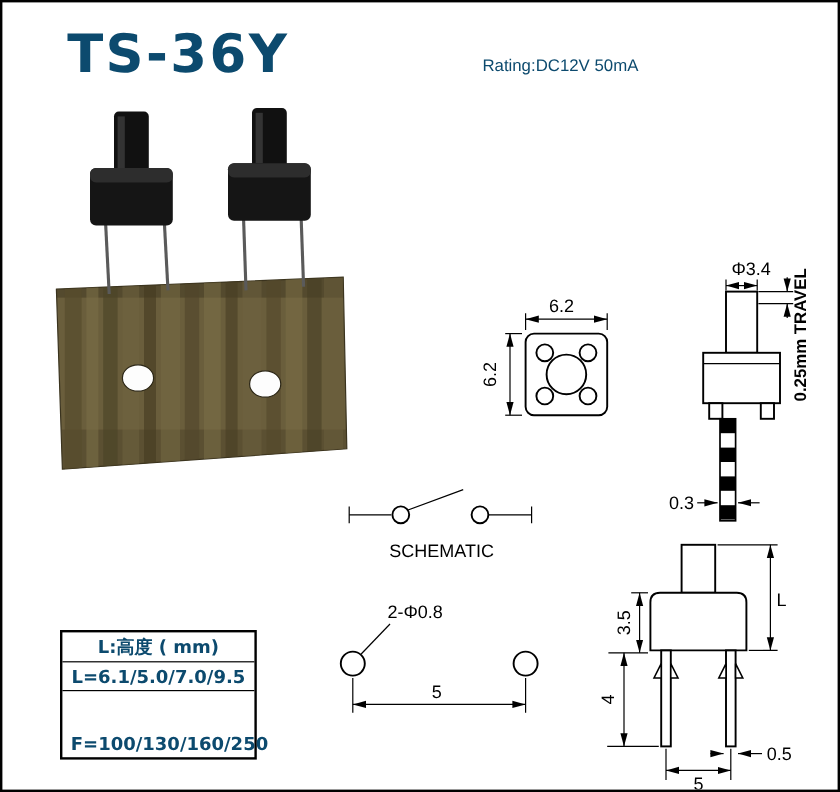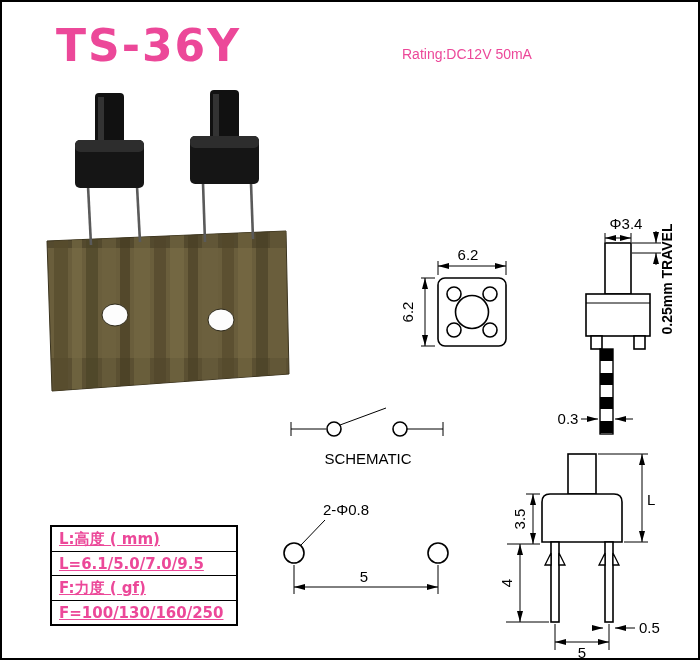--- a/index.html
+++ b/index.html
@@ -4,46 +4,46 @@
 <style>
   html,body{margin:0;padding:0;background:#888;}
   .page{
     position:relative;
     width:700px;height:660px;
     background:#fff;
     border:2px solid #000;
     box-sizing:border-box;
     overflow:hidden;
     font-family:"Liberation Sans", sans-serif;
-    color:#ec4899;
+    color:#0c4a6e;
+    text-align:center;
   }
   .title{
     position:absolute;left:54px;top:18px;
     font-size:44px;font-weight:900;letter-spacing:2px;
     font-family:"DejaVu Sans","Liberation Sans",sans-serif;
   }
   .rating{
     position:absolute;left:400px;top:44px;
     font-size:14px;font-weight:400;
     font-family:"Liberation Sans",sans-serif;
   }
   .spec-box{
-    position:absolute;left:48px;top:523px;width:188px;
+    position:absolute;left:48px;top:523px;width:164px;
     border:2px solid #000;box-sizing:border-box;
     background:#fff;
-    text-decoration:underline;
   }
   .spec-row{
     font-size:15px;font-weight:bold;
     padding:3px 7px 2px 7px;
     border-bottom:1.5px solid #000;
     white-space:nowrap;
     font-family:"DejaVu Sans","Liberation Sans",sans-serif;
   }
-  .spec-row:last-child{border-bottom:none;}
+  .spec-row:last-child{border-bottom:none;margin-top:32px;}
   svg{position:absolute;left:0;top:0;}
   svg text{
     font-family:"Liberation Sans",sans-serif;
     fill:#000;
   }
   .dim-text{font-size:15px;}
   .obj{fill:#fff;stroke:#000;stroke-width:1.6;}
   .thin{stroke:#000;stroke-width:1;fill:none;}
   .dim{stroke:#000;stroke-width:1;fill:none;}
 </style>
@@ -212,17 +212,16 @@
 
       <line class="dim" x1="590" y1="626" x2="601" y2="626" marker-end="url(#arr)"></line>
       <line class="dim" x1="633" y1="626" x2="613" y2="626" marker-end="url(#arr)"></line>
       <text class="dim-text" x="637" y="631" text-anchor="start">0.5</text>
     </g>
   </svg>
 
   <div class="spec-box">
     <div class="spec-row">L:高度 ( mm)</div>
     <div class="spec-row">L=6.1/5.0/7.0/9.5</div>
-    <div class="spec-row">F:力度 ( gf)</div>
     <div class="spec-row">F=100/130/160/250</div>
   </div>
 
 </div>
 
 </body></html>

